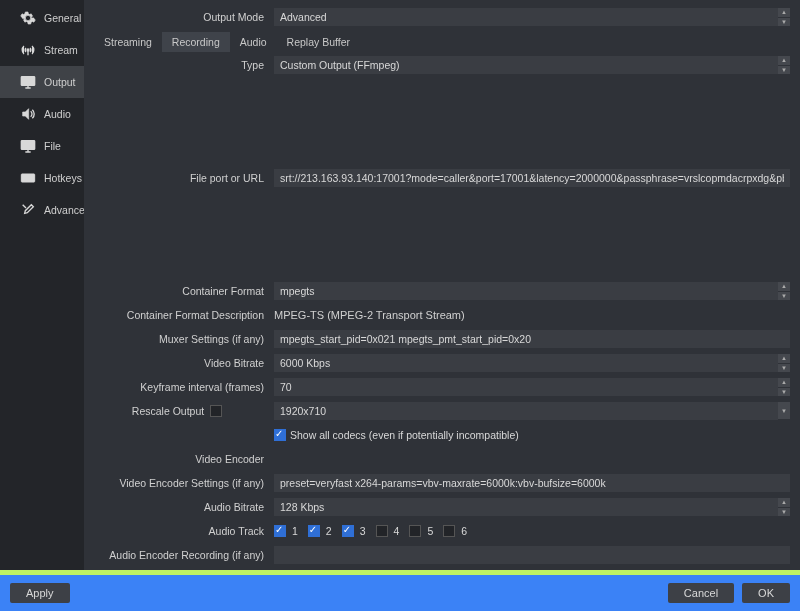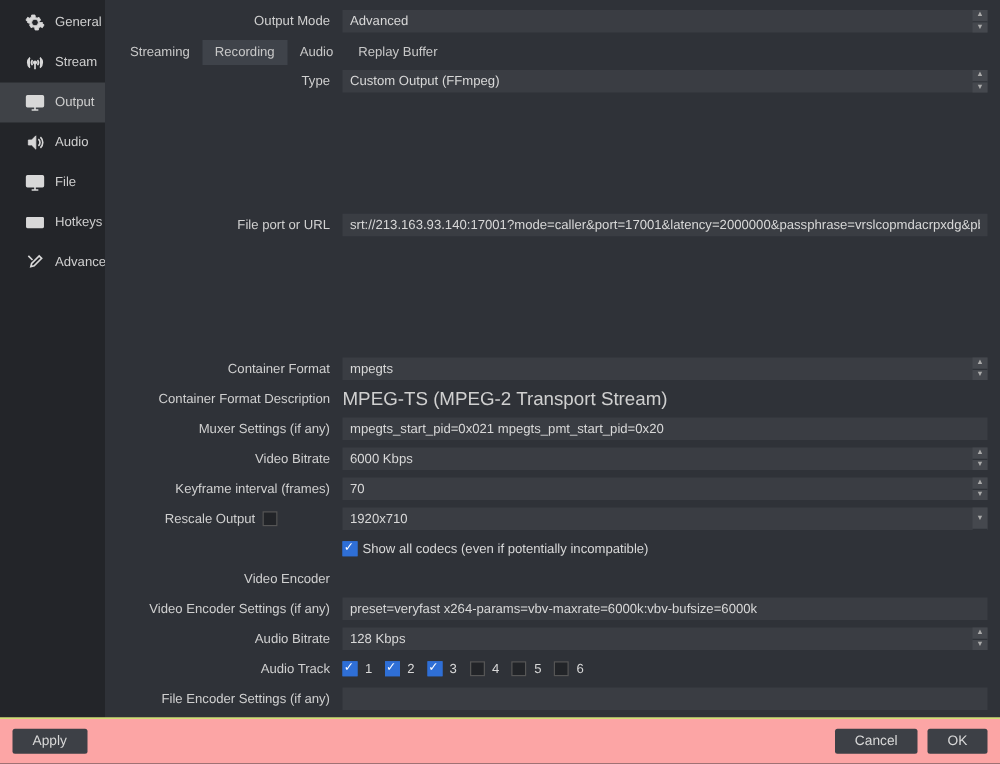--- a/index.html
+++ b/index.html
@@ -15,28 +15,28 @@
   .lbl{width:180px;text-align:right;padding-right:10px;color:#d0d0d0;font-size:10.5px}
   .field{flex:1;position:relative;min-width:0}
   .input,.select{width:100%;background:#3a3d43;border:none;color:#d8d8d8;font-size:10.5px;padding:3px 6px;height:18px}
   .select-wrap{position:relative;flex:1}
   .spin{position:absolute;right:0;top:0;bottom:0;width:12px;display:flex;flex-direction:column}
   .spin span{flex:1;background:#45484e;display:flex;align-items:center;justify-content:center;font-size:6px;color:#aaa;cursor:pointer}
   .spin span:first-child{border-bottom:1px solid #2f3238}
   .tabs{display:flex;gap:0;margin-bottom:4px}
   .tab{padding:4px 10px;background:transparent;color:#c8c8c8;cursor:pointer;font-size:10.5px}
   .tab.active{background:#3f434a}
-  .static-txt{padding:3px 0;color:#d0d0d0;font-size:15px}
+  .static-txt{padding:3px 0;color:#d0d0d0;font-size:11px}
   .chk{width:12px;height:12px;background:#222428;border:1px solid #555;display:inline-block;vertical-align:middle;margin-right:4px;position:relative;cursor:pointer}
   .chk.blue{background:#2f6fd6;border-color:#2f6fd6}
   .chk.on::after{content:"✓";position:absolute;top:-2px;left:0;font-size:10px;color:#fff}
   .track-row{display:flex;align-items:center;gap:2px}
   .track-row label{margin-right:8px;font-size:10.5px}
   .gap-large{height:120px}
-  .footer{display:flex;justify-content:space-between;align-items:center;padding:8px 10px;background:#fca5a5;border-top:1px solid #bef264}
+  .footer{display:flex;justify-content:space-between;align-items:center;padding:8px 10px;background:#3b82f6;border-top:5px solid #bef264}
   .btn{background:#3d4046;color:#d8d8d8;border:none;padding:4px 16px;font-size:11px;cursor:pointer;border-radius:2px}
   .footer-right{display:flex;gap:8px}
 </style>
 </head>
 <body>
 
 <div class="main">
   <div class="sidebar">
     <div class="nav-item">
       <span class="nav-icon">
@@ -227,21 +227,21 @@
           <label>3</label>
           <span class="chk"></span>
           <label>4</label>
           <span class="chk"></span>
           <label>5</label>
           <span class="chk"></span>
           <label>6</label>
         </div>
     </div>
     <div class="row">
-      <div class="lbl">File Encoder Settings (if any)</div>
+      <div class="lbl">Audio Encoder Recording (if any)</div>
       <div class="field"><input class="input" value="" style=""></div>
     </div>
   </div>
 </div>
 
 <div class="footer">
   <button class="btn">Apply</button>
   <div class="footer-right">
     <button class="btn">Cancel</button>
     <button class="btn">OK</button>

